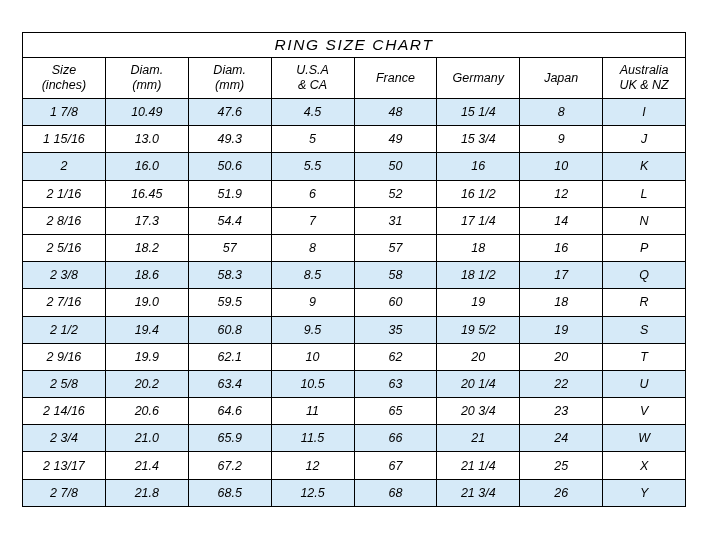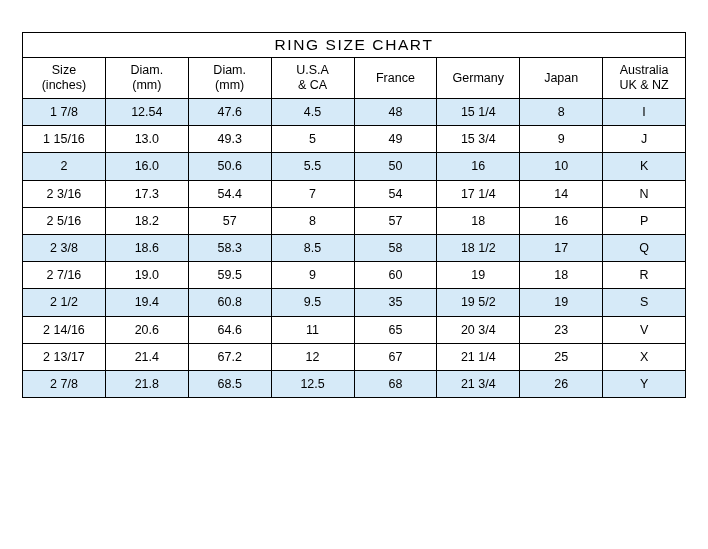--- a/index.html
+++ b/index.html
@@ -12,20 +12,21 @@
     height: 549px;
     font-family: "Liberation Sans", sans-serif;
     overflow: hidden;
   }
   .page {
     position: relative;
     width: 708px;
     height: 402px;
     background: #ffffff;
     box-sizing: border-box;
+    font-style: italic;
   }
   .chart-wrap {
     position: absolute;
     left: 22px;
     top: 32px;
     width: 664px;
   }
   table.ring-chart {
     border-collapse: collapse;
     width: 664px;
@@ -104,21 +105,21 @@
           <td class="head-cell">
             <span>Japan</span>
           </td>
           <td class="head-cell">
             <span>Australia</span>
             <span class="l2">UK &amp; NZ</span>
           </td>
         </tr>
       <tr class="shaded">
             <td class="data-cell">1 7/8</td>
-            <td class="data-cell">12.54</td>
+            <td class="data-cell">10.49</td>
             <td class="data-cell">47.6</td>
             <td class="data-cell">4.5</td>
             <td class="data-cell">48</td>
             <td class="data-cell">15 1/4</td>
             <td class="data-cell">8</td>
             <td class="data-cell">I</td>
           </tr>
           <tr class="plain">
             <td class="data-cell">1 15/16</td>
             <td class="data-cell">13.0</td>
@@ -133,25 +134,35 @@
             <td class="data-cell">2</td>
             <td class="data-cell">16.0</td>
             <td class="data-cell">50.6</td>
             <td class="data-cell">5.5</td>
             <td class="data-cell">50</td>
             <td class="data-cell">16</td>
             <td class="data-cell">10</td>
             <td class="data-cell">K</td>
           </tr>
           <tr class="plain">
-            <td class="data-cell">2 3/16</td>
+            <td class="data-cell">2 1/16</td>
+            <td class="data-cell">16.45</td>
+            <td class="data-cell">51.9</td>
+            <td class="data-cell">6</td>
+            <td class="data-cell">52</td>
+            <td class="data-cell">16 1/2</td>
+            <td class="data-cell">12</td>
+            <td class="data-cell">L</td>
+          </tr>
+          <tr class="plain">
+            <td class="data-cell">2 8/16</td>
             <td class="data-cell">17.3</td>
             <td class="data-cell">54.4</td>
             <td class="data-cell">7</td>
-            <td class="data-cell">54</td>
+            <td class="data-cell">31</td>
             <td class="data-cell">17 1/4</td>
             <td class="data-cell">14</td>
             <td class="data-cell">N</td>
           </tr>
           <tr class="plain">
             <td class="data-cell">2 5/16</td>
             <td class="data-cell">18.2</td>
             <td class="data-cell">57</td>
             <td class="data-cell">8</td>
             <td class="data-cell">57</td>
@@ -183,29 +194,59 @@
             <td class="data-cell">2 1/2</td>
             <td class="data-cell">19.4</td>
             <td class="data-cell">60.8</td>
             <td class="data-cell">9.5</td>
             <td class="data-cell">35</td>
             <td class="data-cell">19 5/2</td>
             <td class="data-cell">19</td>
             <td class="data-cell">S</td>
           </tr>
           <tr class="plain">
+            <td class="data-cell">2 9/16</td>
+            <td class="data-cell">19.9</td>
+            <td class="data-cell">62.1</td>
+            <td class="data-cell">10</td>
+            <td class="data-cell">62</td>
+            <td class="data-cell">20</td>
+            <td class="data-cell">20</td>
+            <td class="data-cell">T</td>
+          </tr>
+          <tr class="shaded">
+            <td class="data-cell">2 5/8</td>
+            <td class="data-cell">20.2</td>
+            <td class="data-cell">63.4</td>
+            <td class="data-cell">10.5</td>
+            <td class="data-cell">63</td>
+            <td class="data-cell">20 1/4</td>
+            <td class="data-cell">22</td>
+            <td class="data-cell">U</td>
+          </tr>
+          <tr class="plain">
             <td class="data-cell">2 14/16</td>
             <td class="data-cell">20.6</td>
             <td class="data-cell">64.6</td>
             <td class="data-cell">11</td>
             <td class="data-cell">65</td>
             <td class="data-cell">20 3/4</td>
             <td class="data-cell">23</td>
             <td class="data-cell">V</td>
           </tr>
+          <tr class="shaded">
+            <td class="data-cell">2 3/4</td>
+            <td class="data-cell">21.0</td>
+            <td class="data-cell">65.9</td>
+            <td class="data-cell">11.5</td>
+            <td class="data-cell">66</td>
+            <td class="data-cell">21</td>
+            <td class="data-cell">24</td>
+            <td class="data-cell">W</td>
+          </tr>
           <tr class="plain">
             <td class="data-cell">2 13/17</td>
             <td class="data-cell">21.4</td>
             <td class="data-cell">67.2</td>
             <td class="data-cell">12</td>
             <td class="data-cell">67</td>
             <td class="data-cell">21 1/4</td>
             <td class="data-cell">25</td>
             <td class="data-cell">X</td>
           </tr>

